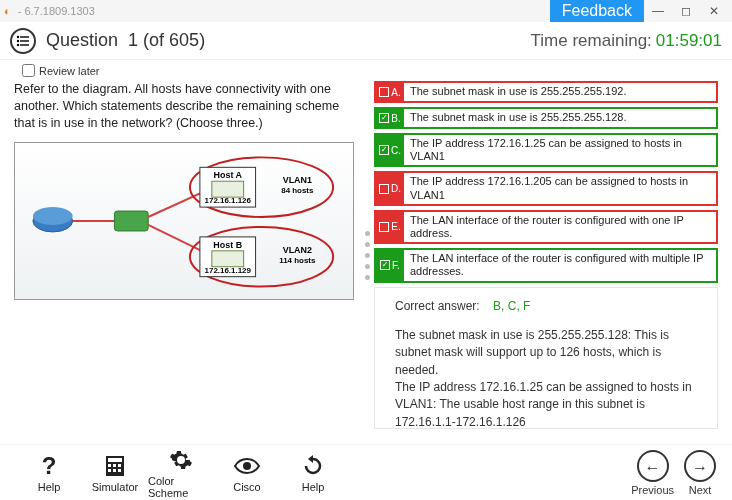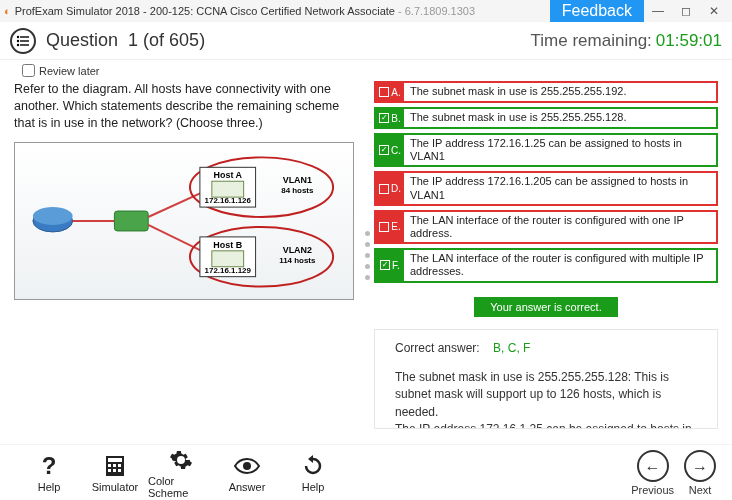--- a/index.html
+++ b/index.html
@@ -54,23 +54,20 @@
   .toolbtn { display: flex; flex-direction: column; align-items: center; width: 66px; font-size: 11px; color: #222; gap: 2px; }
   .toolbtn .ticon { font-size: 22px; height: 26px; display:flex; align-items:center; justify-content:center;}
   .navbtn { width: 32px; height: 32px; border: 2px solid #333; border-radius: 50%; display: flex; align-items: center; justify-content: center; font-size: 16px; }
   .navwrap { display:flex; flex-direction:column; align-items:center; gap:2px; font-size:11px; margin-left: 10px;}
 </style>
 </head>
 <body>
 
 <div class="titlebar">
   <span class="logo">◐</span>
-  <span class="title-main">
-    <span>ProfExam Simulator 2018</span> - <span>200-125: CCNA Cisco Certified Network Associate</span>
-  </span>
   <span class="title-sub">&nbsp;-&nbsp;<span>6.7.1809.1303</span></span>
   <span class="spacer"></span>
   <span class="feedback">Feedback</span>
   <span class="winbtn">—</span>
   <span class="winbtn">◻</span>
   <span class="winbtn">✕</span>
 </div>
 
 <div class="headerbar">
   <div class="menu-circle">
@@ -178,21 +175,20 @@
           <div class="ans-text">The LAN interface of the router is configured with one IP address.</div>
         </div>
         <div class="ans-row green">
           <div class="ans-letter">
             <span class="checkbox checked"></span>
             <span>F.</span>
           </div>
           <div class="ans-text">The LAN interface of the router is configured with multiple IP addresses.</div>
         </div>
       </div>
-    <div class="feedback-banner">Your answer is correct.</div>
     <div class="explain-box">
       <div class="correct-line">
         <span class="correct-label">Correct answer:</span>
         <span class="correct-letters">B, C, F</span>
       </div>
       <div id="explain-text" style="white-space:pre-line;">The subnet mask in use is 255.255.255.128: This is subnet mask will support up to 126 hosts, which is needed.
 The IP address 172.16.1.25 can be assigned to hosts in VLAN1: The usable host range in this subnet is 172.16.1.1-172.16.1.126
 The LAN interface of the router is configured with multiple IP addresses: The router will need 2 subinterfaces for the single</div>
     </div>
   </div>
@@ -228,21 +224,21 @@
     </div>
     <span>Color Scheme</span>
   </div>
   <div class="toolbtn">
     <div class="ticon">
       <svg width="28" height="18" viewBox="0 0 28 18">
           <path fill="none" stroke="#222" stroke-width="2" d="M2 9c3-5 8-7 12-7s9 2 12 7c-3 5-8 7-12 7S5 14 2 9z"></path>
           <circle cx="14" cy="9" r="4" fill="#222"></circle>
         </svg>
     </div>
-    <span>Answer</span>
+    <span>Cisco</span>
   </div>
   <div class="toolbtn">
     <div class="ticon">
       <svg width="22" height="22" viewBox="0 0 22 22">
           <path fill="none" stroke="#222" stroke-width="2.5" d="M4 11a7 7 0 107-7"></path>
           <path fill="#222" d="M11 0l-5 4 5 4z"></path>
         </svg>
     </div>
     <span>Help</span>
   </div>

